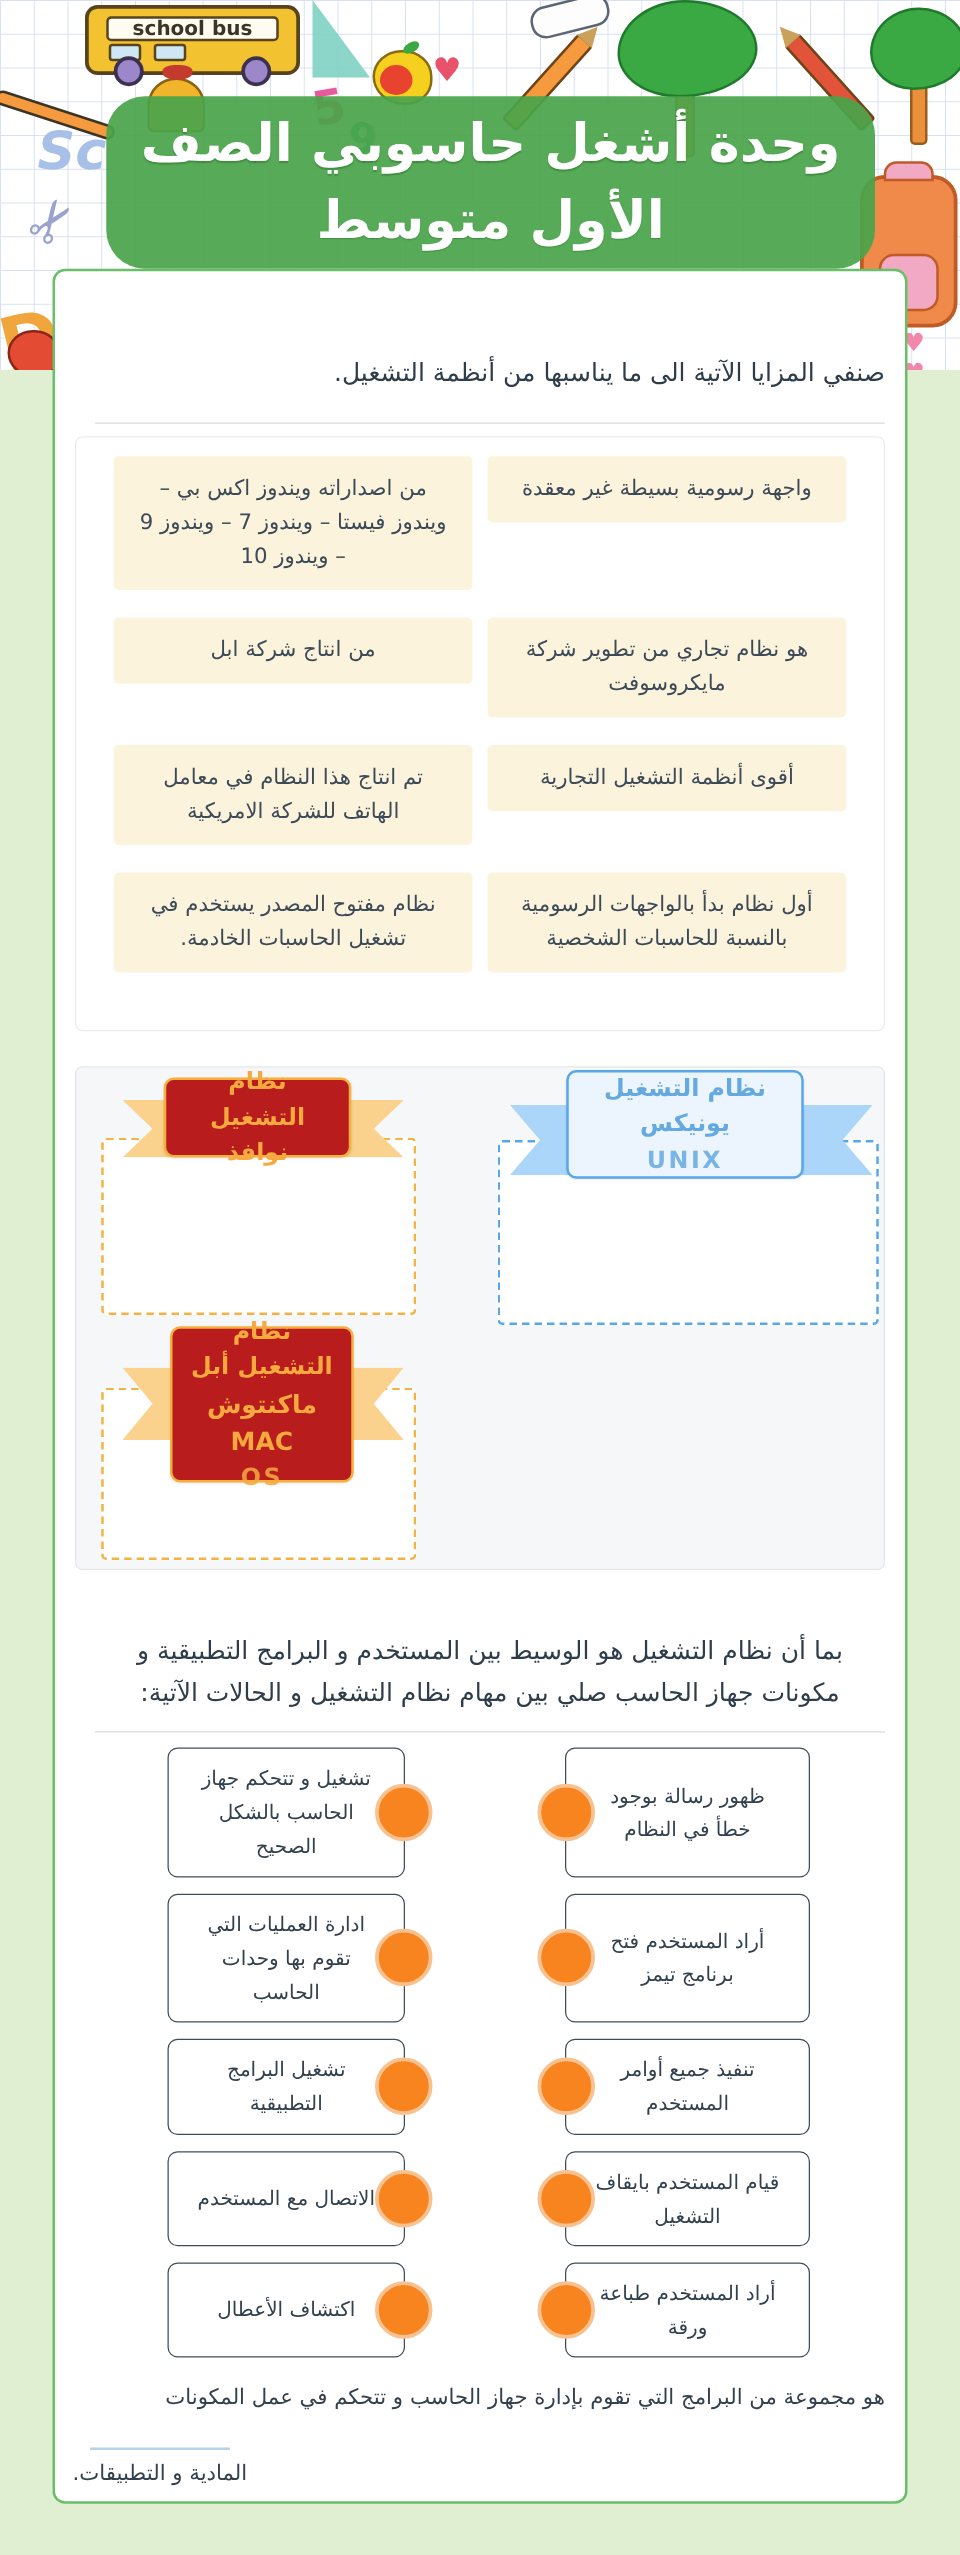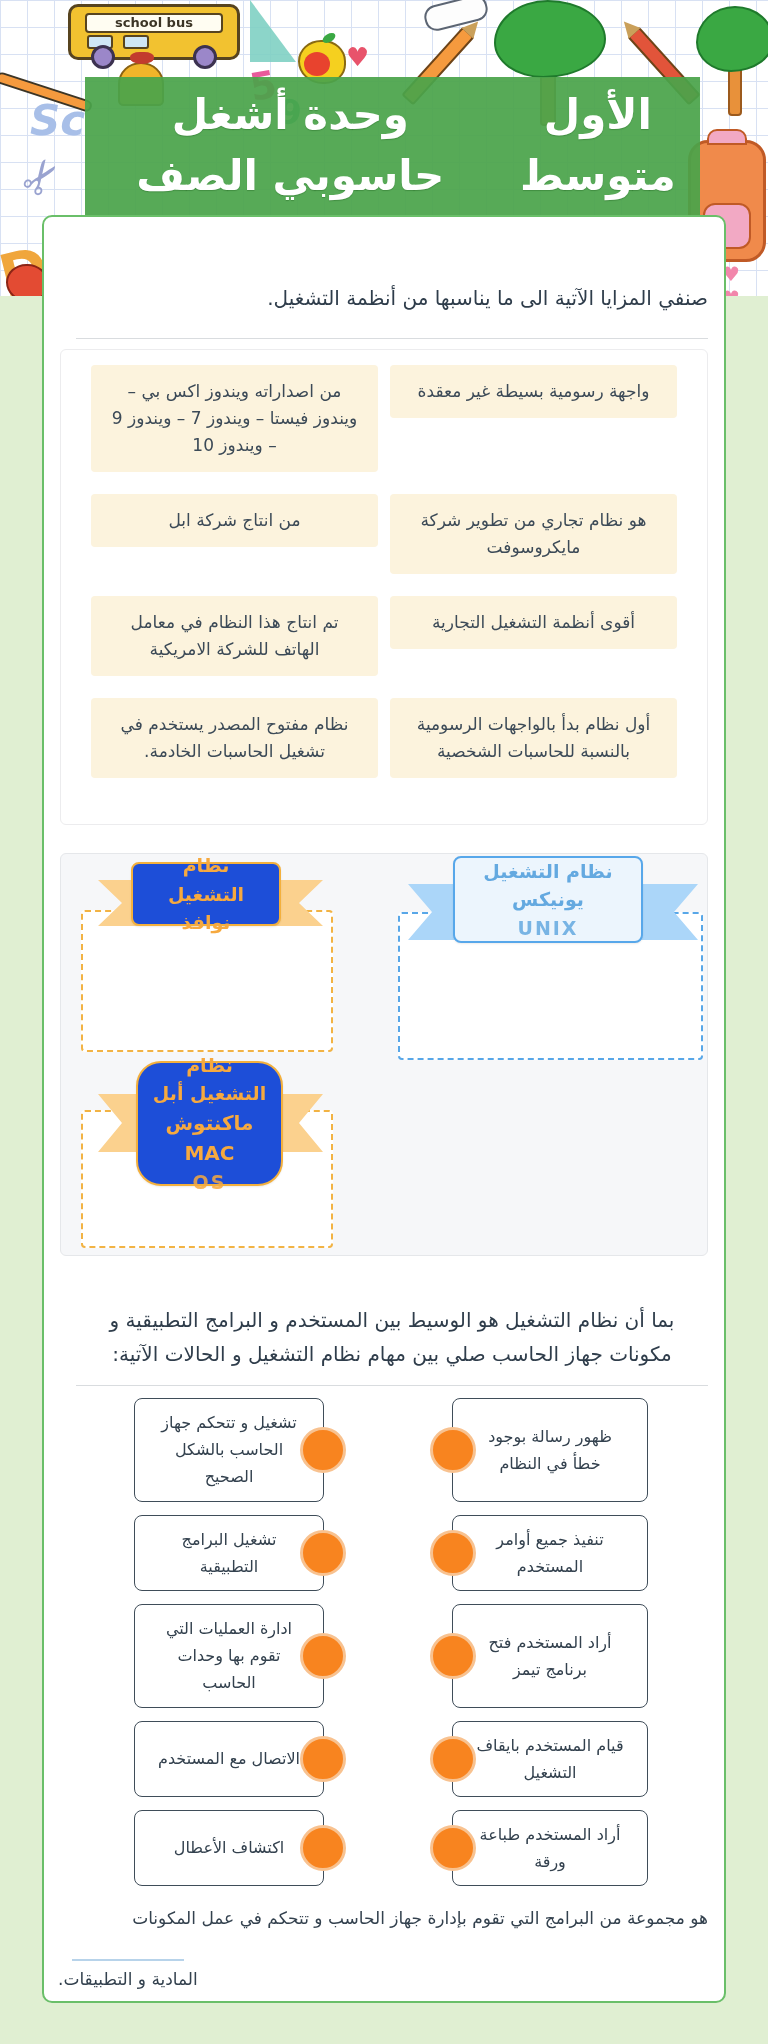--- a/index.html
+++ b/index.html
@@ -16,21 +16,21 @@
     position:absolute; left:0; top:0; width:768px; height:296px;
     background-color:#fff;
     background-image:
       linear-gradient(#d8e1f3 1px, transparent 1px),
       linear-gradient(90deg, #d8e1f3 1px, transparent 1px);
     background-size:27px 27px;
     overflow:hidden;
   }
   .doodle { position:absolute; }
   .bus { left:68px; top:4px; width:172px; height:56px; background:#f2c230; border:3px solid #57441f; border-radius:10px; }
-  .bus-sign { position:absolute; left:14px; top:6px; right:14px; height:20px; background:#fffdf2; border:2px solid #57441f; border-radius:4px; font-size:13px; font-weight:bold; color:#3c3526; text-align:center; line-height:16px; }
+  .bus-sign { position:absolute; left:14px; top:6px; right:14px; height:20px; background:#fffdf2; border:2px solid #57441f; border-radius:4px; font-size:16px; font-weight:bold; color:#3c3526; text-align:center; line-height:16px; }
   .bus-window { position:absolute; left:16px; bottom:8px; width:26px; height:14px; background:#cfe6f5; border:2px solid #57441f; border-radius:3px; }
   .bus-window2 { left:52px; }
   .wheel { position:absolute; bottom:-12px; width:24px; height:24px; background:#9b87c9; border:3px solid #3c3250; border-radius:50%; }
   .wheel.w1 { left:20px; } .wheel.w2 { right:20px; }
   .tri-ruler { left:250px; top:0; width:0; height:0; border-bottom:62px solid #7fd0c3; border-right:46px solid transparent; opacity:.9; }
   .scroll { left:424px; top:0; width:64px; height:26px; background:#fdfdfd; border:2px solid #5c6573; border-radius:12px; transform:rotate(-14deg); }
   .pencil { width:92px; height:16px; background:#f59a3e; border:2px solid #6e4418; border-radius:3px; }
   .pencil .tip { position:absolute; right:-16px; top:-2px; width:0; height:0; border-left:16px solid #caa05a; border-top:8px solid transparent; border-bottom:8px solid transparent; }
   .pencil1 { left:392px; top:58px; transform:rotate(-48deg); }
   .pencil2 { left:618px; top:58px; transform:rotate(-132deg); background:#e2543a; }
@@ -58,22 +58,23 @@
   .backpack { left:688px; top:140px; width:78px; height:122px; background:#f08a4b; border:3px solid #c05a26; border-radius:20px; }
   .backpack .pocket { position:absolute; left:12px; bottom:10px; width:48px; height:46px; background:#f2a9c4; border:2px solid #c05a26; border-radius:12px; }
   .backpack .lid { position:absolute; left:16px; top:-14px; width:40px; height:16px; background:#f2a9c4; border:2px solid #c05a26; border-radius:10px 10px 0 0; }
   .hearts-r { left:722px; top:262px; font-size:20px; color:#f286ab; letter-spacing:4px; }
   .num5 { left:250px; top:64px; font-size:38px; color:#e85a9b; transform:rotate(-10deg); }
   .num9 { left:278px; top:92px; font-size:34px; color:#37b3a0; transform:rotate(8deg); }
   
   .banner {
     position:absolute; left:85px; top:77px; width:615px; height:138px;
     background:rgba(74,164,74,0.93);
-    display:flex; justify-content:center; align-items:center;
+    display:flex; flex-direction:column; justify-content:center; align-items:center;
     z-index:3;
+    border-radius:31px;
   }
   .banner .t { color:#fff; font-size:42px; font-weight:bold; line-height:1.45; direction:rtl; text-align:center; text-shadow:0 1px 1px rgba(0,60,0,.25); }
   
   .card {
     position:absolute; left:42px; top:215px; width:684px; height:1788px;
     background:#fff; border:2px solid #6abf69; border-radius:10px;
     z-index:4;
   }
   .instr {
     position:absolute; left:32px; right:16px; direction:rtl; text-align:right;
@@ -107,36 +108,36 @@
   .wings { position:absolute; z-index:2;
     clip-path:polygon(0 0, 100% 0, calc(100% - 24px) 50%, 100% 100%, 0 100%, 24px 50%); }
   .wings.orange { background:#fbd18e; }
   .wings.blue { background:#abd6f9; }
   .zlabel {
     position:absolute; z-index:3; border-radius:8px;
     display:flex; flex-direction:column; justify-content:center; align-items:center;
     direction:rtl; text-align:center; line-height:1.5; padding:6px 10px;
     box-shadow:0 1px 2px rgba(0,0,0,.08);
   }
-  .zlabel.orange { background:#1d4ed8; border:2px solid #f3b03d; color:#f6a93f; }
+  .zlabel.orange { background:#b91c1c; border:2px solid #f3b03d; color:#f6a93f; }
   .zlabel.blue { background:#ecf5fd; border:2px solid #57a7ea; color:#64a9e0; }
   .zlabel .ar { font-size:19px; font-weight:bold; }
   .zlabel .latin { font-size:19px; letter-spacing:2px; font-weight:bold; opacity:.85; }
   .zlabel .mix { font-size:20px; font-weight:bold; }
   
   .win-wings { left:37px; top:26px; width:225px; height:46px; }
   .win-label { left:70px; top:8px; width:150px; height:64px; }
   .win-drop { left:20px; top:56px; width:252px; height:142px; }
   
   .unix-wings { left:347px; top:30px; width:290px; height:56px; }
   .unix-label { left:392px; top:2px; width:190px; height:87px; }
   .unix-drop { left:337px; top:58px; width:305px; height:148px; }
   
   .mac-wings { left:37px; top:240px; width:225px; height:58px; }
-  .mac-label { left:75px; top:207px; width:147px; height:125px;border-radius:25px; }
+  .mac-label { left:75px; top:207px; width:147px; height:125px; }
   .mac-drop { left:20px; top:256px; width:252px; height:138px; }
   
   .matchlist { position:absolute; left:0; right:0; top:1181px; display:flex; flex-direction:column; gap:13px; }
   .match-row { display:flex; direction:ltr; padding-left:90px; align-items:stretch; }
   .mbox {
     border:1px solid #3f4d59; border-radius:8px; background:#fff;
     display:flex; align-items:center; justify-content:center;
     text-align:center; position:relative; font-size:16px; color:#33414e;
     padding:10px 20px; line-height:1.7; direction:rtl; min-height:64px;
   }
@@ -260,35 +261,35 @@
           <span>تشغيل و تتحكم جهاز الحاسب بالشكل الصحيح</span>
           <span class="dot"></span>
         </div>
       <div class="mbox mright">
           <span>ظهور رسالة بوجود خطأ في النظام</span>
           <span class="dot"></span>
         </div>
     </div>
     <div class="match-row">
       <div class="mbox mleft">
+          <span>ادارة العمليات التي تقوم بها وحدات الحاسب</span>
+          <span class="dot"></span>
+        </div>
+      <div class="mbox mright">
+          <span>أراد المستخدم فتح برنامج تيمز</span>
+          <span class="dot"></span>
+        </div>
+    </div>
+    <div class="match-row">
+      <div class="mbox mleft">
           <span>تشغيل البرامج التطبيقية</span>
           <span class="dot"></span>
         </div>
       <div class="mbox mright">
           <span>تنفيذ جميع أوامر المستخدم</span>
-          <span class="dot"></span>
-        </div>
-    </div>
-    <div class="match-row">
-      <div class="mbox mleft">
-          <span>ادارة العمليات التي تقوم بها وحدات الحاسب</span>
-          <span class="dot"></span>
-        </div>
-      <div class="mbox mright">
-          <span>أراد المستخدم فتح برنامج تيمز</span>
           <span class="dot"></span>
         </div>
     </div>
     <div class="match-row">
       <div class="mbox mleft">
           <span>الاتصال مع المستخدم</span>
           <span class="dot"></span>
         </div>
       <div class="mbox mright">
           <span>قيام المستخدم بايقاف التشغيل</span>

